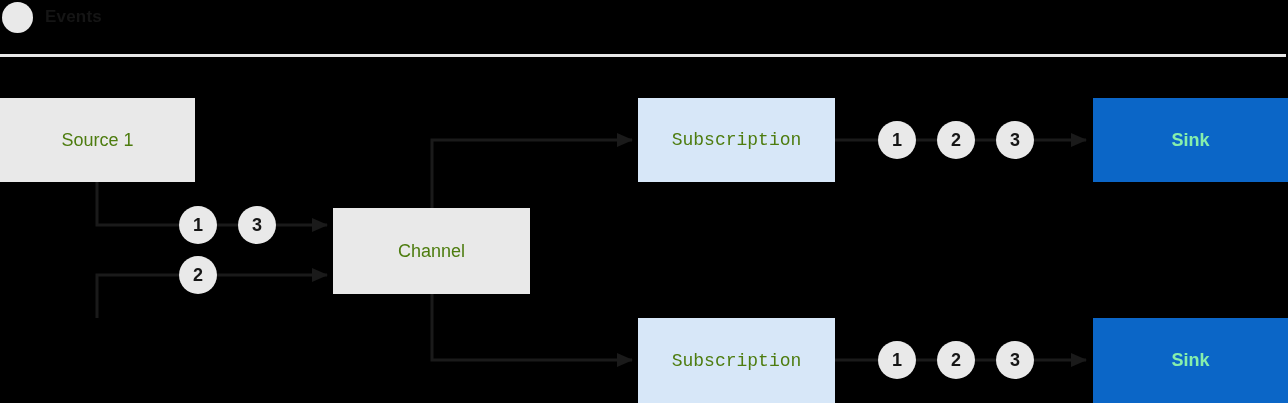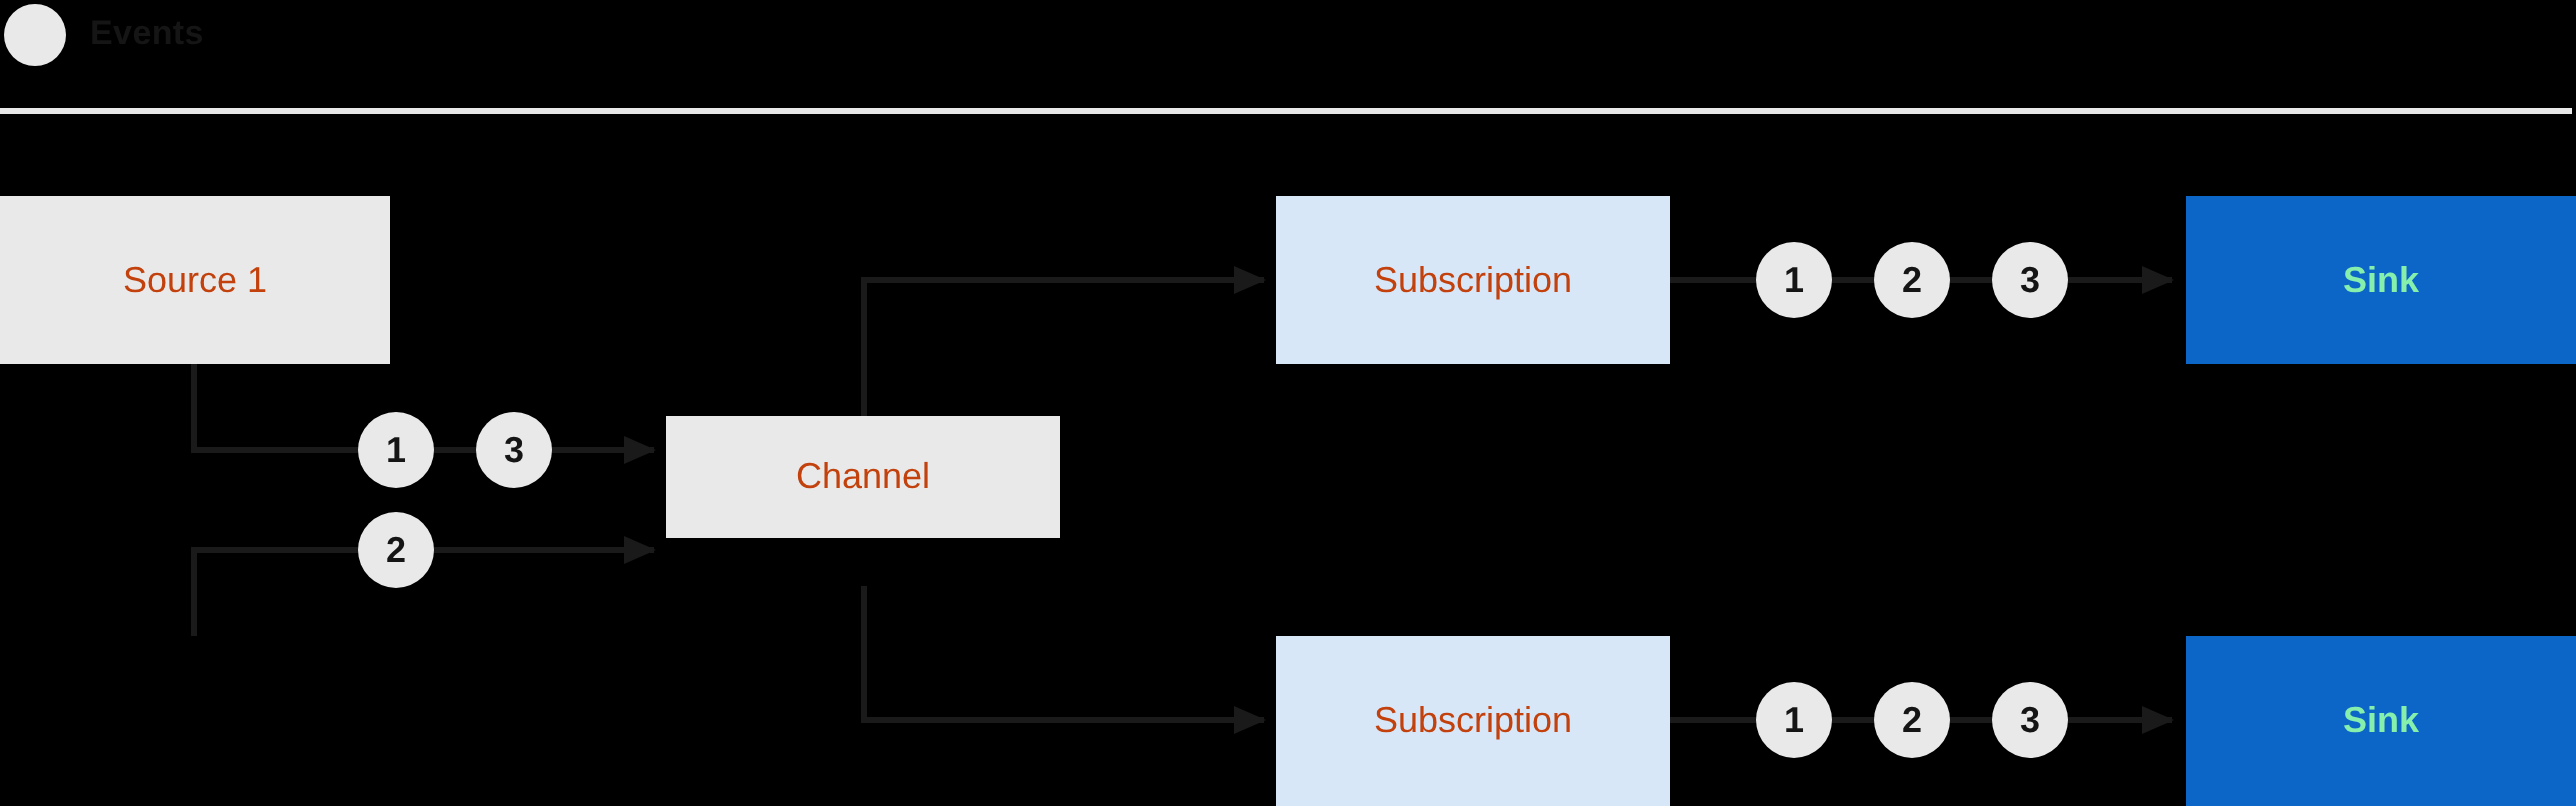--- a/index.html
+++ b/index.html
@@ -43,29 +43,29 @@
     left: 0; top: 0;
     width: 1288px; height: 403px;
   }
   
   .node {
     position: absolute;
     display: flex;
     align-items: center;
     justify-content: center;
     font-size: 18px;
-    color: #c2410c;
+    color: #4d7c0f;
   }
   .node.gray  { background: #e9e9e9; }
-  .node.lblue { background: #d7e7f8; }
+  .node.lblue { background: #d7e7f8; font-family: Liberation Mono, monospace; }
   .node.blue  { background: #0b66c7; color: #86efac; font-weight: 700; }
 
   .node.source1 { left: 0;      top: 98px;  width: 195px; height: 84px; }
   .node.source2 { left: 0;      top: 318px; width: 195px; height: 85px; }
-  .node.channel { left: 333px;  top: 208px; width: 197px; height: 61px; }
+  .node.channel { left: 333px;  top: 208px; width: 197px; height: 86px; }
   .node.subtop  { left: 638px;  top: 98px;  width: 197px; height: 84px; }
   .node.subbot  { left: 638px;  top: 318px; width: 197px; height: 85px; }
   .node.sinktop { left: 1093px; top: 98px;  width: 195px; height: 84px; }
   .node.sinkbot { left: 1093px; top: 318px; width: 195px; height: 85px; }
 
   
   .event-circle {
     position: absolute;
     width: 38px; height: 38px;
     border-radius: 50%;

